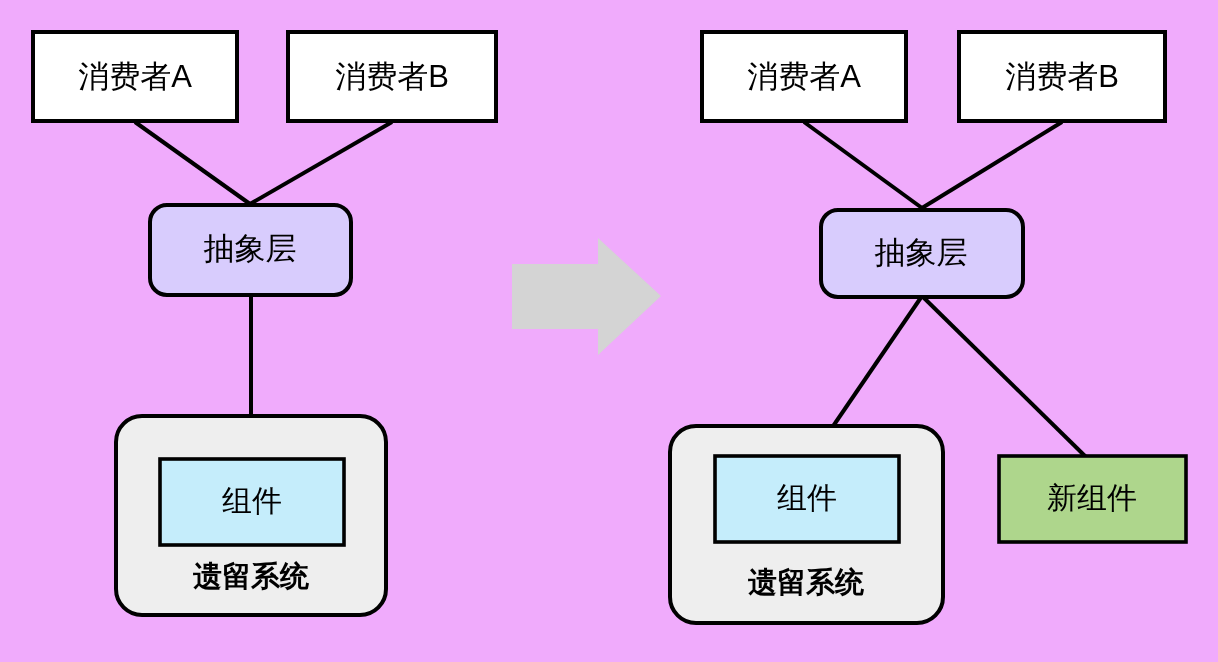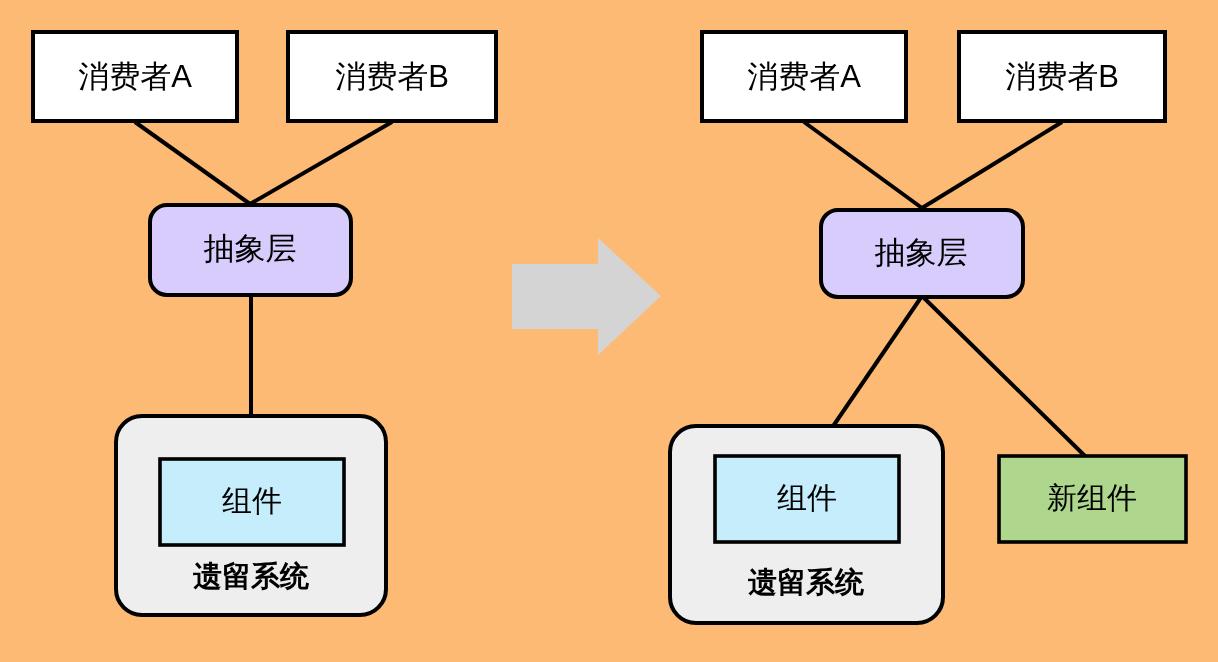--- a/index.html
+++ b/index.html
@@ -10,21 +10,21 @@
   body {
     width: 1218px;
     height: 662px;
     font-family: "Liberation Sans", "DejaVu Sans", sans-serif;
     overflow: hidden;
   }
   #diagram-root {
     position: relative;
     width: 1218px;
     height: 662px;
-    background: #fdba74;
+    background: #f0abfc;
   }
   svg#diagram-canvas {
     position: absolute;
     top: 0;
     left: 0;
     width: 1218px;
     height: 662px;
     display: block;
   }
   .node-rect {

